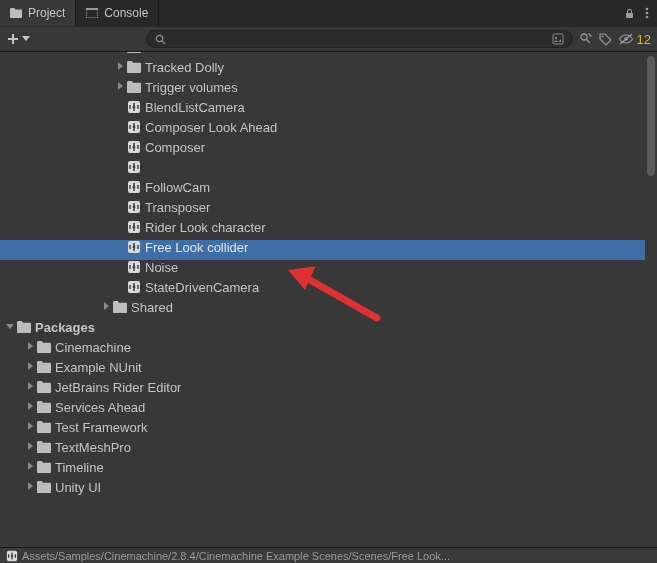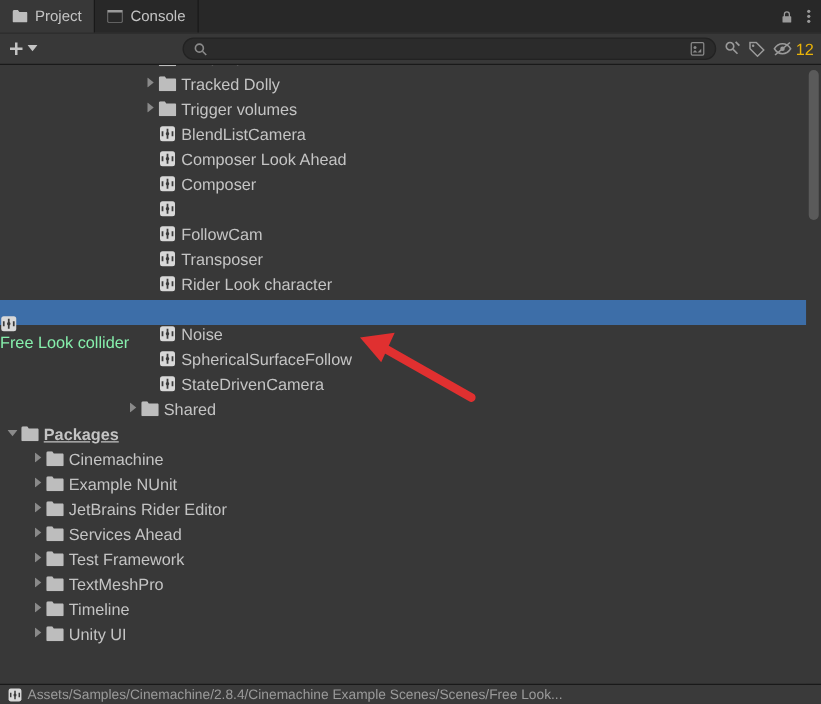--- a/index.html
+++ b/index.html
@@ -13,21 +13,21 @@
   .plus { display: inline-flex; align-items: center; gap: 2px; color: #c4c4c4; cursor: pointer; }
   .search { flex: 1; display: flex; align-items: center; background: #2b2b2b; border: 1px solid #222; border-radius: 12px; height: 18px; padding: 0 8px; margin-left: 110px; }
   .search input { flex: 1; background: transparent; border: none; outline: none; color: #c4c4c4; font-size: 11px; }
   .ticons { display: flex; align-items: center; gap: 6px; color: #eab308; }
   .ticons .pill { display: flex; align-items: center; gap: 3px; }
   .content { position: absolute; top: 52px; bottom: 16px; left: 0; right: 0; overflow: hidden; }
   .tree { position: absolute; left: 0; right: 12px; top: 0; bottom: 0; }
   .scrollbar { position: absolute; right: 0; top: 0; bottom: 0; width: 12px; background: #383838; }
   .scrollbar .thumb { position: absolute; left: 2px; right: 2px; top: 4px; height: 120px; background: #5a5a5a; border-radius: 4px; }
   .row { height: 20px; display: flex; align-items: flex-start; white-space: nowrap; font-size: 13px; }
-  .row.selected { background: #3d6ea8; color: #86efac; flex-direction: column; }
+  .row.selected { background: #3d6ea8; color: #e5e5e5; }
   .indent { display: inline-block; }
   .arrow { width: 12px; height: 12px; display: inline-flex; align-items: center; justify-content: center; margin-right: 1px; flex-shrink:0; }
   .arrow.blank { visibility: hidden; }
   .icon { width: 14px; height: 14px; display: inline-flex; align-items: center; justify-content: center; margin-right: 4px; flex-shrink:0; }
   .label { }
   .footer { position: absolute; bottom: 0; left: 0; right: 0; height: 16px; background: #3a3a3a; border-top: 1px solid #191919; display: flex; align-items: center; padding: 0 6px; font-size: 11px; color: #9a9a9a; overflow: hidden; gap:4px; }
   .red-arrow { position: absolute; left: 285px; top: 262px; pointer-events: none; }
   svg { display: block; }
 </style>
 </head>
@@ -311,36 +311,20 @@
             <path d="M2 0l5 4-5 4V0z" fill="#8a8a8a"></path>
           </svg>
         </span>
         <span class="icon">
           <svg width="14" height="14" viewBox="0 0 14 14">
             <rect x="1" y="1" width="12" height="12" rx="2" fill="#d8d8d8"></rect>
             <path d="M7 3v8M3 5v4M11 5v4" stroke="#3a3a3a" stroke-width="1.4"></path>
             <circle cx="7" cy="7" r="1.4" fill="#3a3a3a"></circle>
           </svg>
         </span>
-        <span class="label">SphericalSurfaceFollow</span>
-      </div>
-      <div class="row">
-        <span class="indent" style="width: 114px;"></span>
-        <span class="arrow blank">
-          <svg width="8" height="8" viewBox="0 0 8 8">
-            <path d="M2 0l5 4-5 4V0z" fill="#8a8a8a"></path>
-          </svg>
-        </span>
-        <span class="icon">
-          <svg width="14" height="14" viewBox="0 0 14 14">
-            <rect x="1" y="1" width="12" height="12" rx="2" fill="#d8d8d8"></rect>
-            <path d="M7 3v8M3 5v4M11 5v4" stroke="#3a3a3a" stroke-width="1.4"></path>
-            <circle cx="7" cy="7" r="1.4" fill="#3a3a3a"></circle>
-          </svg>
-        </span>
         <span class="label">StateDrivenCamera</span>
       </div>
       <div class="row">
         <span class="indent" style="width: 100px;"></span>
         <span class="arrow">
           <svg width="8" height="8" viewBox="0 0 8 8">
             <path d="M2 0l5 4-5 4V0z" fill="#8a8a8a"></path>
           </svg>
         </span>
         <span class="icon">
@@ -355,21 +339,21 @@
         <span class="arrow">
           <svg width="8" height="8" viewBox="0 0 8 8">
             <path d="M0 2h8L4 7 0 2z" fill="#8a8a8a"></path>
           </svg>
         </span>
         <span class="icon">
           <svg width="14" height="12" viewBox="0 0 14 12">
             <path d="M0 1.5C0 .7.6 0 1.3 0h3.5L6 1.7h7c.6 0 1 .5 1 1V11c0 .6-.5 1-1 1H1c-.6 0-1-.5-1-1V1.5z" fill="#bdbdbd"></path>
           </svg>
         </span>
-        <span class="label" style="font-weight: 600; text-decoration: underline;">Packages</span>
+        <span class="label" style="font-weight: 600;">Packages</span>
       </div>
       <div class="row">
         <span class="indent" style="width: 24px;"></span>
         <span class="arrow">
           <svg width="8" height="8" viewBox="0 0 8 8">
             <path d="M2 0l5 4-5 4V0z" fill="#8a8a8a"></path>
           </svg>
         </span>
         <span class="icon">
           <svg width="14" height="12" viewBox="0 0 14 12">

